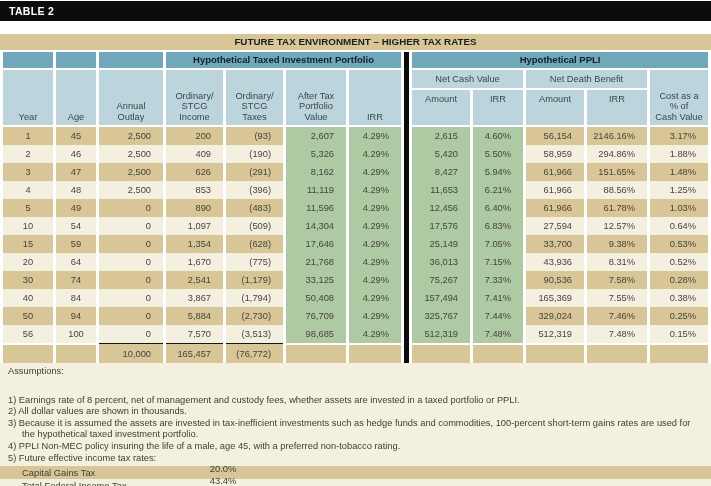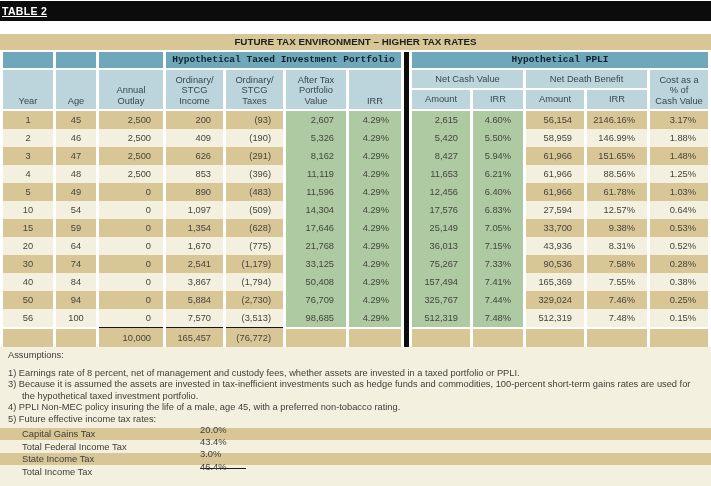--- a/index.html
+++ b/index.html
@@ -4,21 +4,21 @@
 <style>
   html,body{margin:0;padding:0}
   body{
     width:711px;height:486px;overflow:hidden;background:#fff;
     font-family:"Liberation Sans",sans-serif;
     display:flex;flex-direction:column;
   }
   .label-bar{
     height:20px;margin-top:1px;background:var(--black-bar);
     color:#fff;font-weight:bold;font-size:10.5px;line-height:20px;
-    padding-left:2px;letter-spacing:.3px;text-decoration:underline;
+    padding-left:9px;letter-spacing:.3px;
   }
   .title-band{
     height:16px;margin-top:13px;background:var(--tan);
     text-align:center;font-weight:bold;font-size:9.8px;line-height:16px;
     color:#17211f;
   }
   table{
     border-collapse:separate;border-spacing:3px 0;table-layout:fixed;
     width:711px;margin-top:2px;
   }
@@ -27,44 +27,44 @@
     font-weight:normal;background:var(--subheader-blue);
     vertical-align:bottom;text-align:center;line-height:1.12;
     padding-bottom:3px;white-space:pre-line;color:#38484e;
     border-bottom:2px solid #fff;
   }
   tr.group-row .gblank{
     background:var(--group-blue);height:16px;border-bottom:2px solid #fff;
   }
   tr.group-row th.grp{
     background:var(--group-blue);font-weight:bold;color:#102026;
-    font-size:9.5px;vertical-align:middle;padding-bottom:0;white-space:normal;font-family:Liberation Mono, monospace;
+    font-size:9.5px;vertical-align:middle;padding-bottom:0;white-space:normal;
   }
   tr.sub1 th.mid{height:18px;vertical-align:middle;padding-bottom:0}
-  tr.sub2 th{height:19px;vertical-align:middle;padding-bottom:0}
+  tr.sub2 th{height:19px;vertical-align:middle;padding-bottom:16px}
   .div-cell{background:var(--black-bar);padding:0;border:none}
   tbody td{height:18px}
   td.num{text-align:right;padding-right:12px}
   td.ctr{text-align:center}
   tr.odd td.stripe{background:var(--tan)}
   tr.even td.stripe{background:var(--cream)}
   td.green{background:var(--green);text-align:right;padding-right:12px}
   tr.total-row td.t{background:var(--tan);border-top:2px solid #fff;height:18px}
   tr.total-row td.sum{border-top:1.5px solid #151515;text-align:right;padding-right:12px}
   .bottom{flex:1;background:var(--cream);padding-top:3px}
   .assumptions{padding-left:8px;padding-right:6px;font-size:9.3px;color:#3e3e37;line-height:1.25}
-  .assumptions .heading{margin-bottom:6px}
+  .assumptions .heading{margin-bottom:17px}
   .assumptions .item{padding-left:14px;text-indent:-14px}
   #tax-rates{margin-top:2px}
   .trow{display:flex;align-items:center;height:12.5px;font-size:9.4px;color:#3e3e37}
   .trow.tan{background:var(--tan)}
   .trow.cream{background:var(--cream)}
   .tlabel{flex:0 0 178px;padding-left:22px}
   .tlabel.tot{}
-  .tval{flex:0 0 46px;text-align:left;height:20px;line-height:12px}
+  .tval{flex:0 0 46px;text-align:center;height:20px;line-height:12px}
   .tval.u{border-bottom:1px solid #1a1a1a}
 </style>
 </head>
 <body>
 
 <div class="label-bar">
   <span>TABLE 2</span>
 </div>
 
 <div class="title-band">
@@ -145,21 +145,21 @@
         <td class="ctr stripe">46</td>
         <td class="num stripe">2,500</td>
         <td class="num stripe">409</td>
         <td class="num stripe">(190)</td>
         <td class="green">5,326</td>
         <td class="green">4.29%</td>
         <td class="div-cell"></td>
         <td class="green">5,420</td>
         <td class="green">5.50%</td>
         <td class="num stripe">58,959</td>
-        <td class="num stripe">146.99%</td>
+        <td class="num stripe">294.86%</td>
         <td class="num stripe">1.88%</td>
       </tr>
       <tr class="odd">
         <td class="ctr stripe">3</td>
         <td class="ctr stripe">47</td>
         <td class="num stripe">2,500</td>
         <td class="num stripe">626</td>
         <td class="num stripe">(291)</td>
         <td class="green">8,162</td>
         <td class="green">4.29%</td>
@@ -323,20 +323,21 @@
       <td class="t"></td>
     </tr>
   </tbody>
 </table>
 
 <div class="bottom">
   <div class="assumptions">
     <div class="heading">Assumptions:</div>
     <div id="assumption-list">
         <div class="item">1) Earnings rate of 8 percent, net of management and custody fees, whether assets are invested in a taxed portfolio or PPLI.</div>
+        <div class="item">2) All dollar values are shown in thousands.</div>
         <div class="item">3) Because it is assumed the assets are invested in tax-inefficient investments such as hedge funds and commodities, 100-percent short-term gains rates are used for the hypothetical taxed investment portfolio.</div>
         <div class="item">4) PPLI Non-MEC policy insuring the life of a male, age 45, with a preferred non-tobacco rating.</div>
         <div class="item">5) Future effective income tax rates:</div>
       </div>
   </div>
   <div id="tax-rates">
       <div class="trow tan">
         <span class="tlabel">Capital Gains Tax</span>
         <span class="tval">20.0%</span>
       </div>

